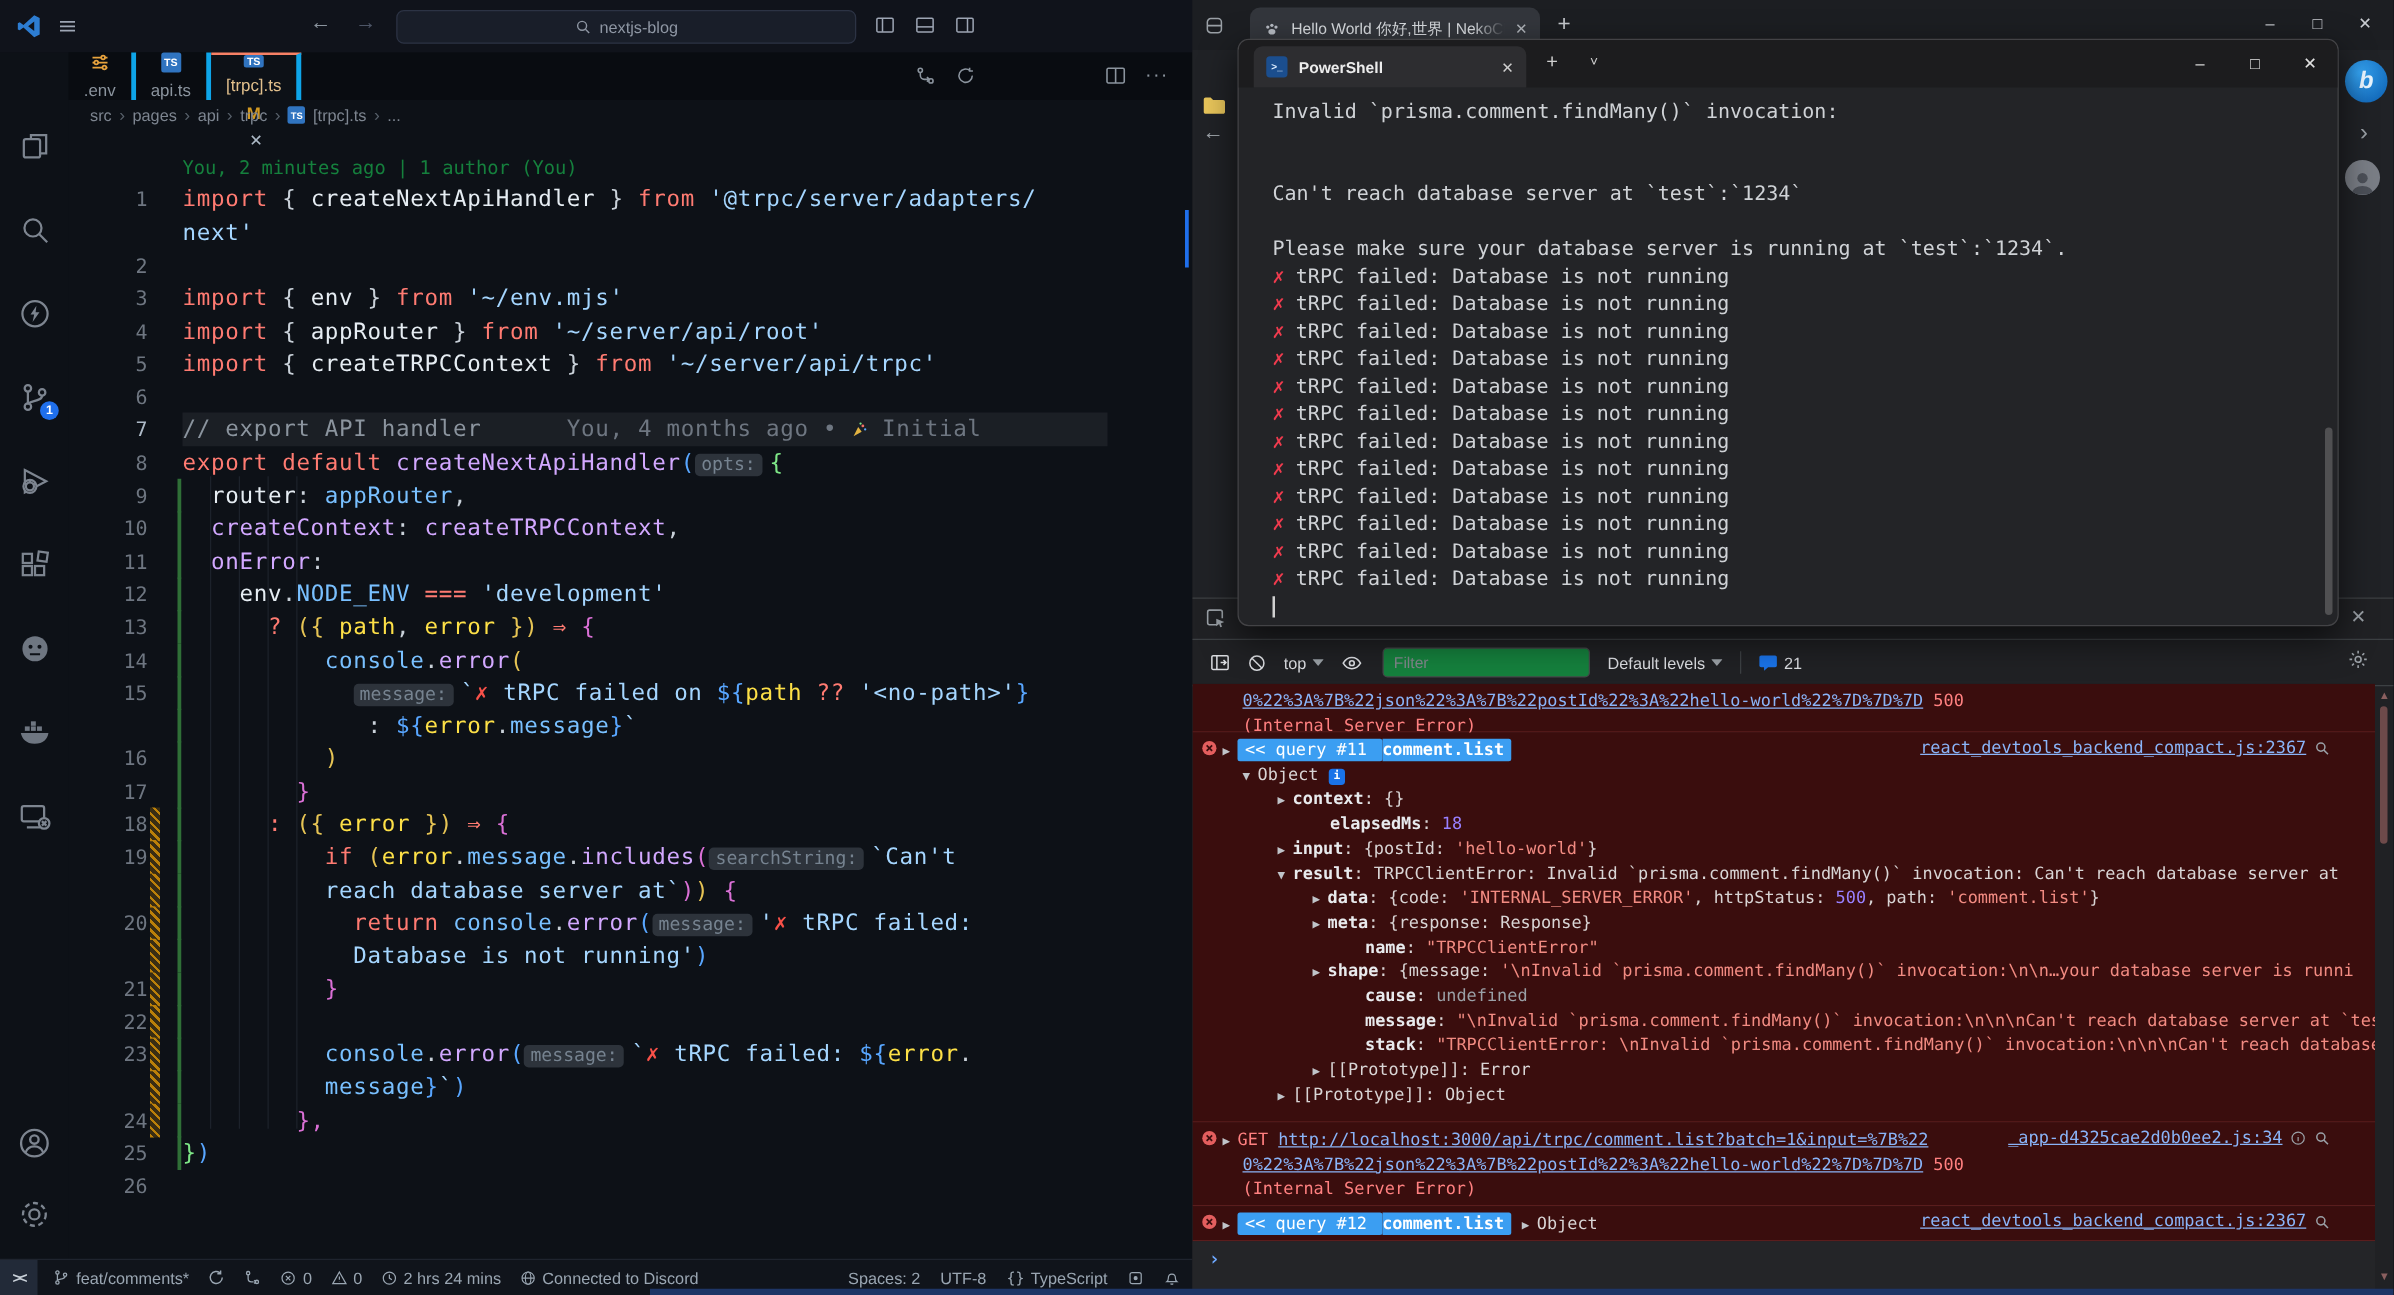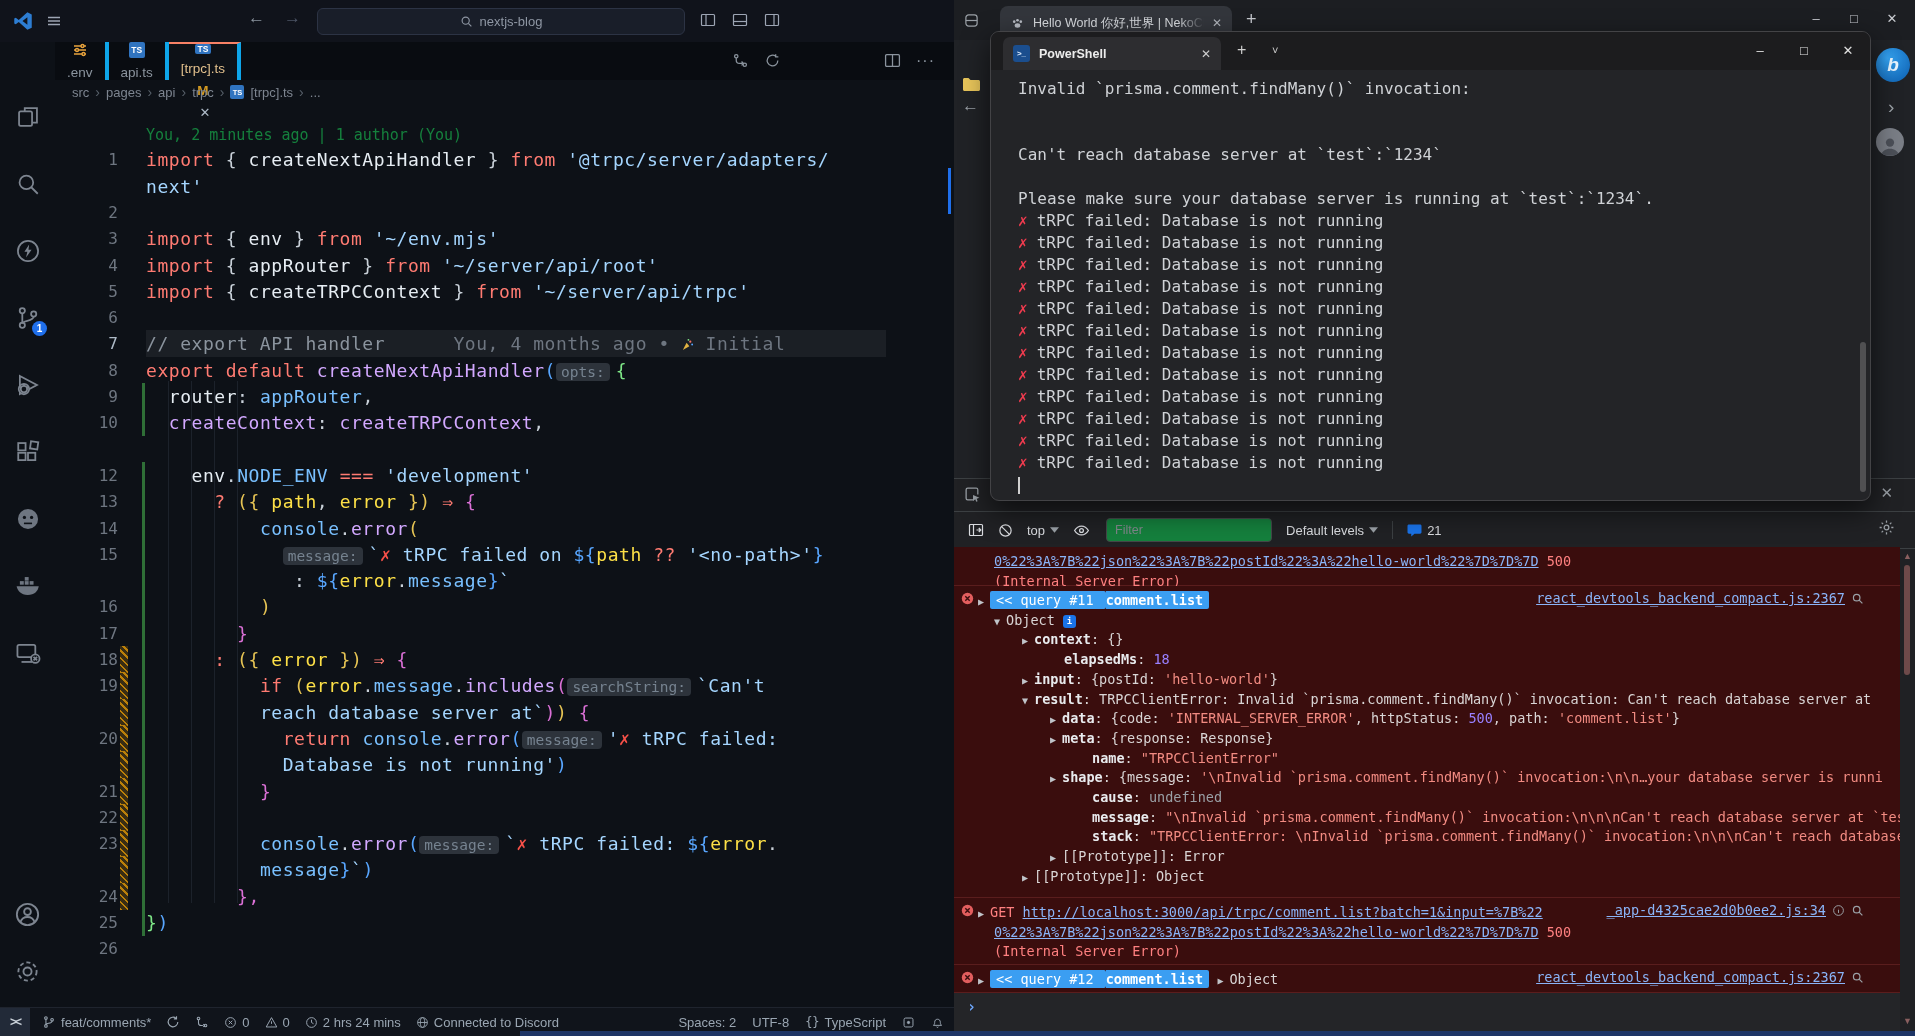--- a/index.html
+++ b/index.html
@@ -362,20 +362,25 @@
         </div>
         <div class="crow" style="top: 281px;">
           <span class="lnum">9</span>
           <span class="gitG"></span>
           <span class="ctext"><span class="tk-pl">  </span><span class="tk-wh">router</span><span class="tk-pl">: </span><span class="tk-cn">appRouter</span><span class="tk-pl">,</span></span>
         </div>
         <div class="crow" style="top: 307.3px;">
           <span class="lnum">10</span>
           <span class="gitG"></span>
           <span class="ctext"><span class="tk-pl">  </span><span class="tk-fn">createContext</span><span class="tk-pl">: </span><span class="tk-fn">createTRPCContext</span><span class="tk-pl">,</span></span>
+        </div>
+        <div class="crow" style="top: 333.6px;">
+          <span class="lnum">11</span>
+          <span class="gitG"></span>
+          <span class="ctext"><span class="tk-pl">  </span><span class="tk-fn">onError</span><span class="tk-pl">:</span></span>
         </div>
         <div class="crow" style="top: 359.9px;">
           <span class="lnum">12</span>
           <span class="gitG"></span>
           <span class="ctext"><span class="tk-pl">    </span><span class="tk-wh">env</span><span class="tk-pl">.</span><span class="tk-cn">NODE_ENV</span><span class="tk-pl"> </span><span class="tk-kw">===</span><span class="tk-pl"> </span><span class="tk-st">'development'</span></span>
         </div>
         <div class="crow" style="top: 386.2px;">
           <span class="lnum">13</span>
           <span class="gitG"></span>
           <span class="ctext"><span class="tk-pl">      </span><span class="tk-kw">? </span><span class="tk-b1">({</span><span class="tk-pl"> </span><span class="tk-or">path</span><span class="tk-pl">, </span><span class="tk-or">error</span><span class="tk-pl"> </span><span class="tk-b1">})</span><span class="tk-pl"> </span><span class="tk-kw">⇒</span><span class="tk-pl"> </span><span class="tk-b2">{</span></span>

